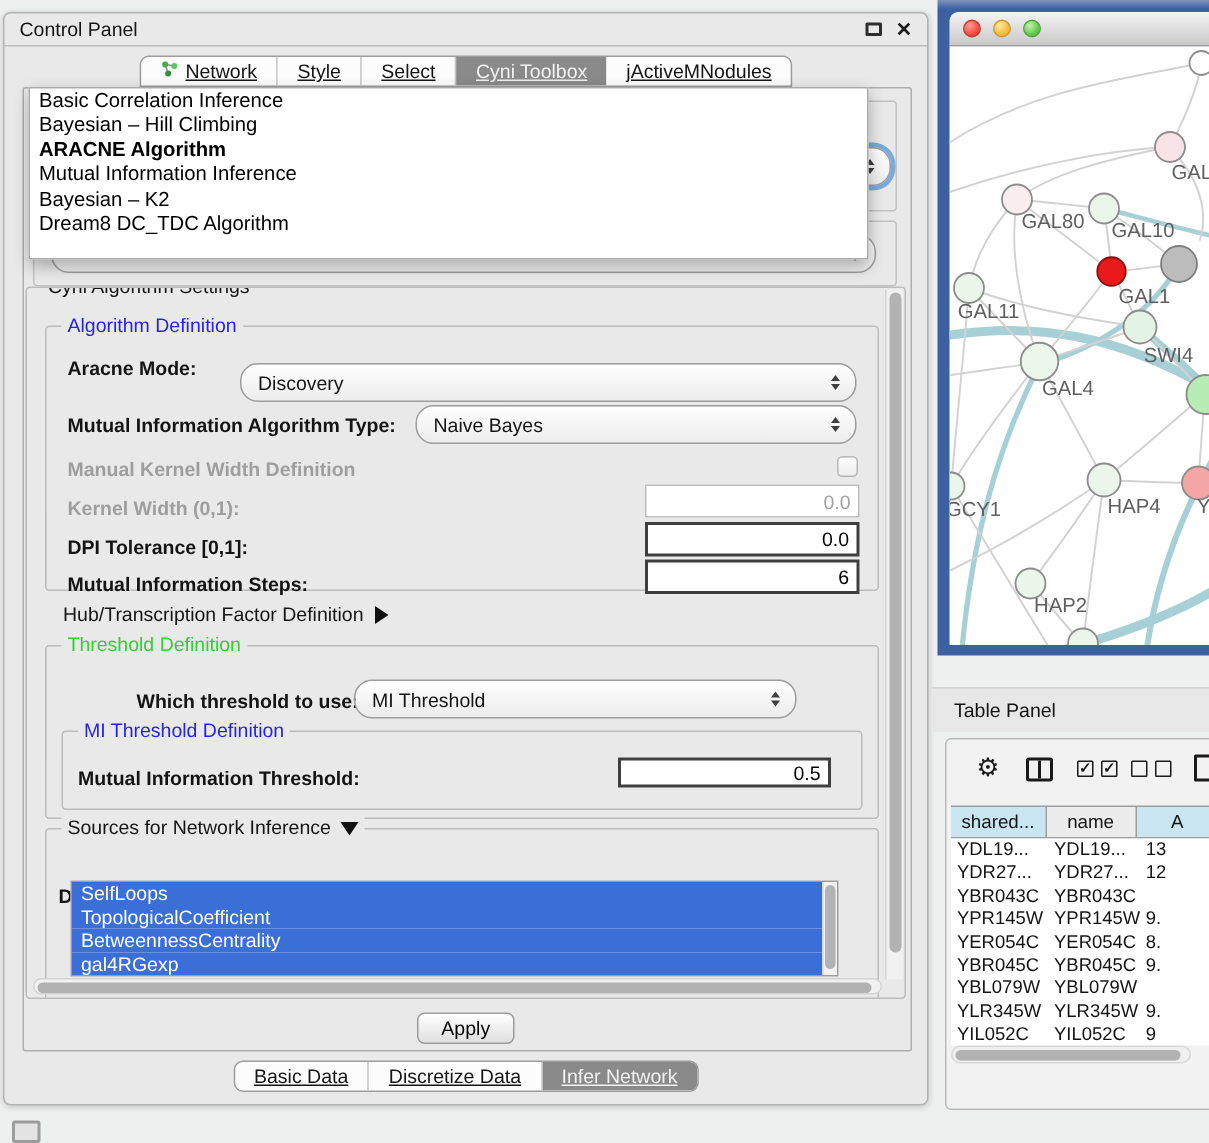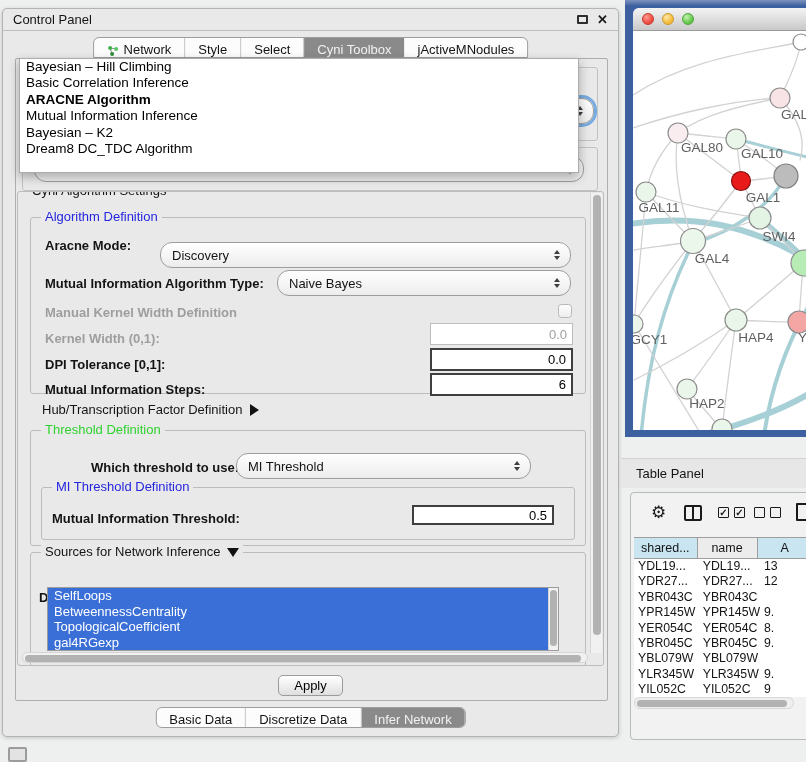--- a/index.html
+++ b/index.html
@@ -20,21 +20,21 @@
   .cp-title { flex:1; font-size:13px; }
   .float-ico { width:11px; height:9px; border:2px solid #2e2e2e; border-radius:1px; margin-right:9px; }
   .close-ico { font-weight:bold; font-size:13px; color:#1c1c1c; line-height:10px; }
 
   .tabbar {
     position:absolute; display:flex; height:21px; background:#fcfcfc;
     border:1px solid #9d9d9d; border-radius:6px 6px 0 0; overflow:hidden; z-index:3;
   }
   .tabbar.top { top:28px; left:50%; transform:translateX(-50%); }
   .tabbar.bottom { top:698px; left:50%; transform:translateX(-50%); border-radius:6px; }
-  .tab { padding:2px 13px 0 13px; display:flex; align-items:flex-end; gap:5px; border-right:1px solid #c6c6c6; font-size:13px; white-space:nowrap; }
+  .tab { padding:2px 13px 0 13px; display:flex; align-items:flex-start; gap:5px; border-right:1px solid #c6c6c6; font-size:13px; white-space:nowrap;text-decoration:underline; }
   .tab:last-child { border-right:none; }
   .tab.selected { background:#8a8a8a; color:#f2f2f2; border-right:none; }
 
   .content { position:absolute; left:12px; top:49px; width:593px; height:643px; border:1px solid #aeaeae; background:#e9e9e9; border-radius:2px; }
 
   
   .ghost-group { position:absolute; border:1px solid #c2c2c2; border-radius:3px; background:#e9e9e9; }
   .combo { position:absolute; background:linear-gradient(#ffffff,#ececec); border:1px solid #9d9d9d; border-radius:12px; display:flex; align-items:center; padding:0 24px 0 11px; font-size:13px; height:26px; }
   .combo .arrows { position:absolute; right:10px; top:50%; transform:translateY(-50%); display:flex; flex-direction:column; gap:2px; }
   .arr-up { width:0; height:0; border-left:3.5px solid transparent; border-right:3.5px solid transparent; border-bottom:4.5px solid #3f3f3f; }
@@ -161,22 +161,22 @@
     <div class="combo" style="left:18px; top:97px; width:550px;">
       <span class="arrows">
           <span class="arr-up"></span>
           <span class="arr-dn"></span>
         </span>
     </div>
   </div>
 
   <div class="popup">
     <div>
+        <div class="popup-item">Basic Correlation Inference</div>
         <div class="popup-item">Bayesian – Hill Climbing</div>
-        <div class="popup-item">Basic Correlation Inference</div>
         <div class="popup-item bold">ARACNE Algorithm</div>
         <div class="popup-item">Mutual Information Inference</div>
         <div class="popup-item">Bayesian – K2</div>
         <div class="popup-item">Dream8 DC_TDC Algorithm</div>
       </div>
   </div>
 
   <div class="group" style="left:14px; top:182px; width:587px; height:475px; overflow:hidden;">
     <span class="gtitle">Cyni Algorithm Settings</span>
 
@@ -238,22 +238,22 @@
     </div>
 
     <div class="group" style="left:12px; top:360px; width:556px; height:120px;">
       <span class="gtitle">
         <span>Sources for Network Inference</span><span class="tri-down"></span>
       </span>
       <span class="lbl" style="left:8px; top:14px;margin-top:23px;">Data Attributes</span>
       <div class="attr-list" style="left:16px; top:34px; width:512px; height:64px;">
         <div>
             <div class="attr-item">SelfLoops</div>
+            <div class="attr-item">TopologicalCoefficient</div>
             <div class="attr-item">BetweennessCentrality</div>
-            <div class="attr-item">TopologicalCoefficient</div>
             <div class="attr-item">gal4RGexp</div>
           </div>
         <div class="vscroll" style="right:0; top:0; width:10px; height:64px;">
           <div class="vthumb" style="left:1px; top:2px; width:7px; height:56px;"></div>
         </div>
       </div>
     </div>
 
     <div class="vscroll" style="right:1px; top:1px; width:12px; height:460px;">
       <div class="vthumb" style="left:2px; top:2px; width:8px; height:440px;"></div>

